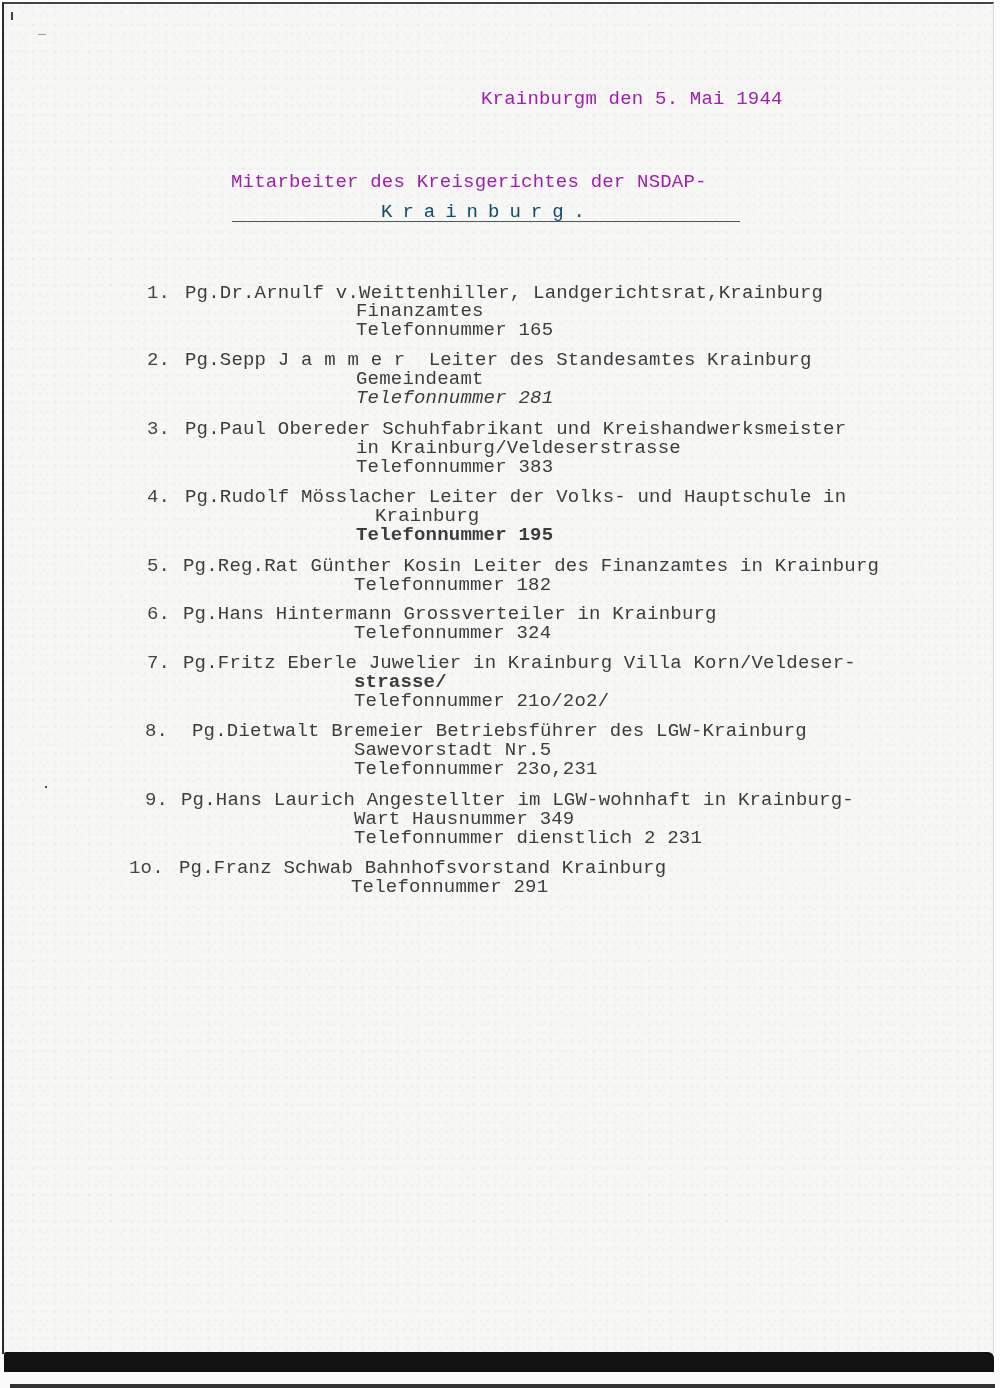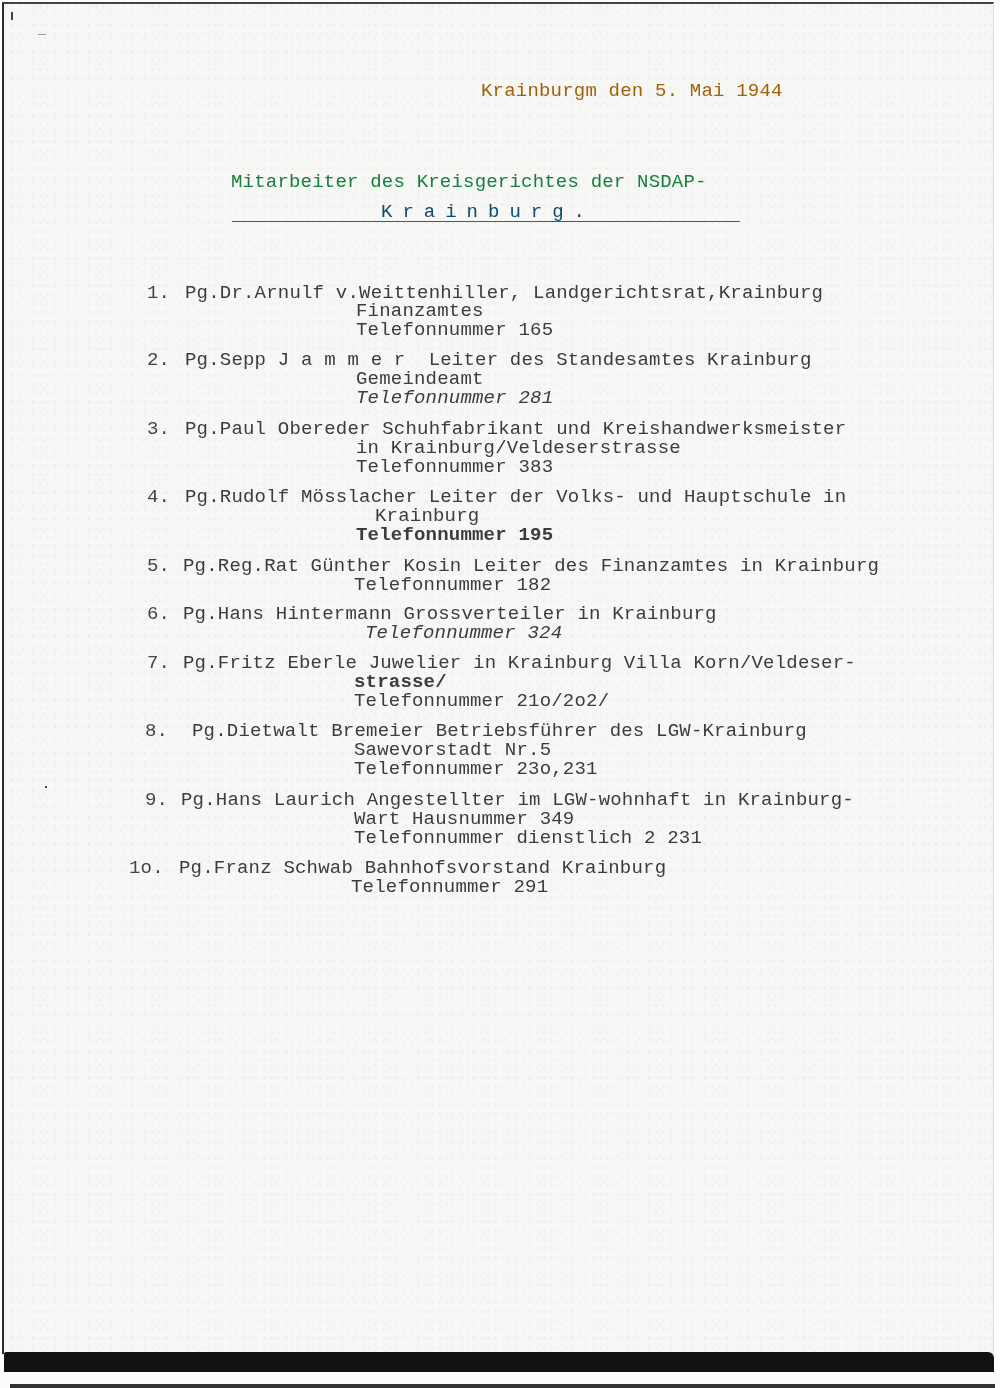--- a/index.html
+++ b/index.html
@@ -63,27 +63,27 @@
     .line {
       position: absolute;
       white-space: pre;
       font-size: 19px;
       line-height: 19px;
       letter-spacing: 0.2px;
       color: #3c3c3c;
     }
     .date {
       left: 481px;
-      top: 82px;
-      color: #a16207;
+      top: 90px;
+      color: #a21caf;
     }
     .title {
       left: 231px;
       top: 173px;
-      color: #15803d;
+      color: #a21caf;
     }
     .title2 {
       left: 381px;
       top: 203px;
       color: #0c4a6e;
       letter-spacing: 10px;
     }
     .title-rule {
       position: absolute;
       left: 232px;
@@ -145,21 +145,21 @@
 
   <div>
     <div class="line num" style="left:147px;top:557px;">5.</div>
     <div class="line" style="left:183px;top:557px;">Pg.Reg.Rat Günther Kosin Leiter des Finanzamtes in Krainburg</div>
     <div class="line" style="left:354px;top:576px;">Telefonnummer 182</div>
   </div>
 
   <div>
     <div class="line num" style="left:147px;top:605px;">6.</div>
     <div class="line" style="left:183px;top:605px;">Pg.Hans Hintermann Grossverteiler in Krainburg</div>
-    <div class="line" style="left:365px;top:624px;font-style:italic;">Telefonnummer 324</div>
+    <div class="line" style="left:354px;top:624px;">Telefonnummer 324</div>
   </div>
 
   <div>
     <div class="line num" style="left:147px;top:654px;">7.</div>
     <div class="line" style="left:183px;top:654px;">Pg.Fritz Eberle Juwelier in Krainburg Villa Korn/Veldeser-</div>
     <div class="line" style="left:354px;top:673px;font-weight:bold;">strasse/</div>
     <div class="line" style="left:354px;top:692px;">Telefonnummer 21o/2o2/</div>
   </div>
 
   <div>

